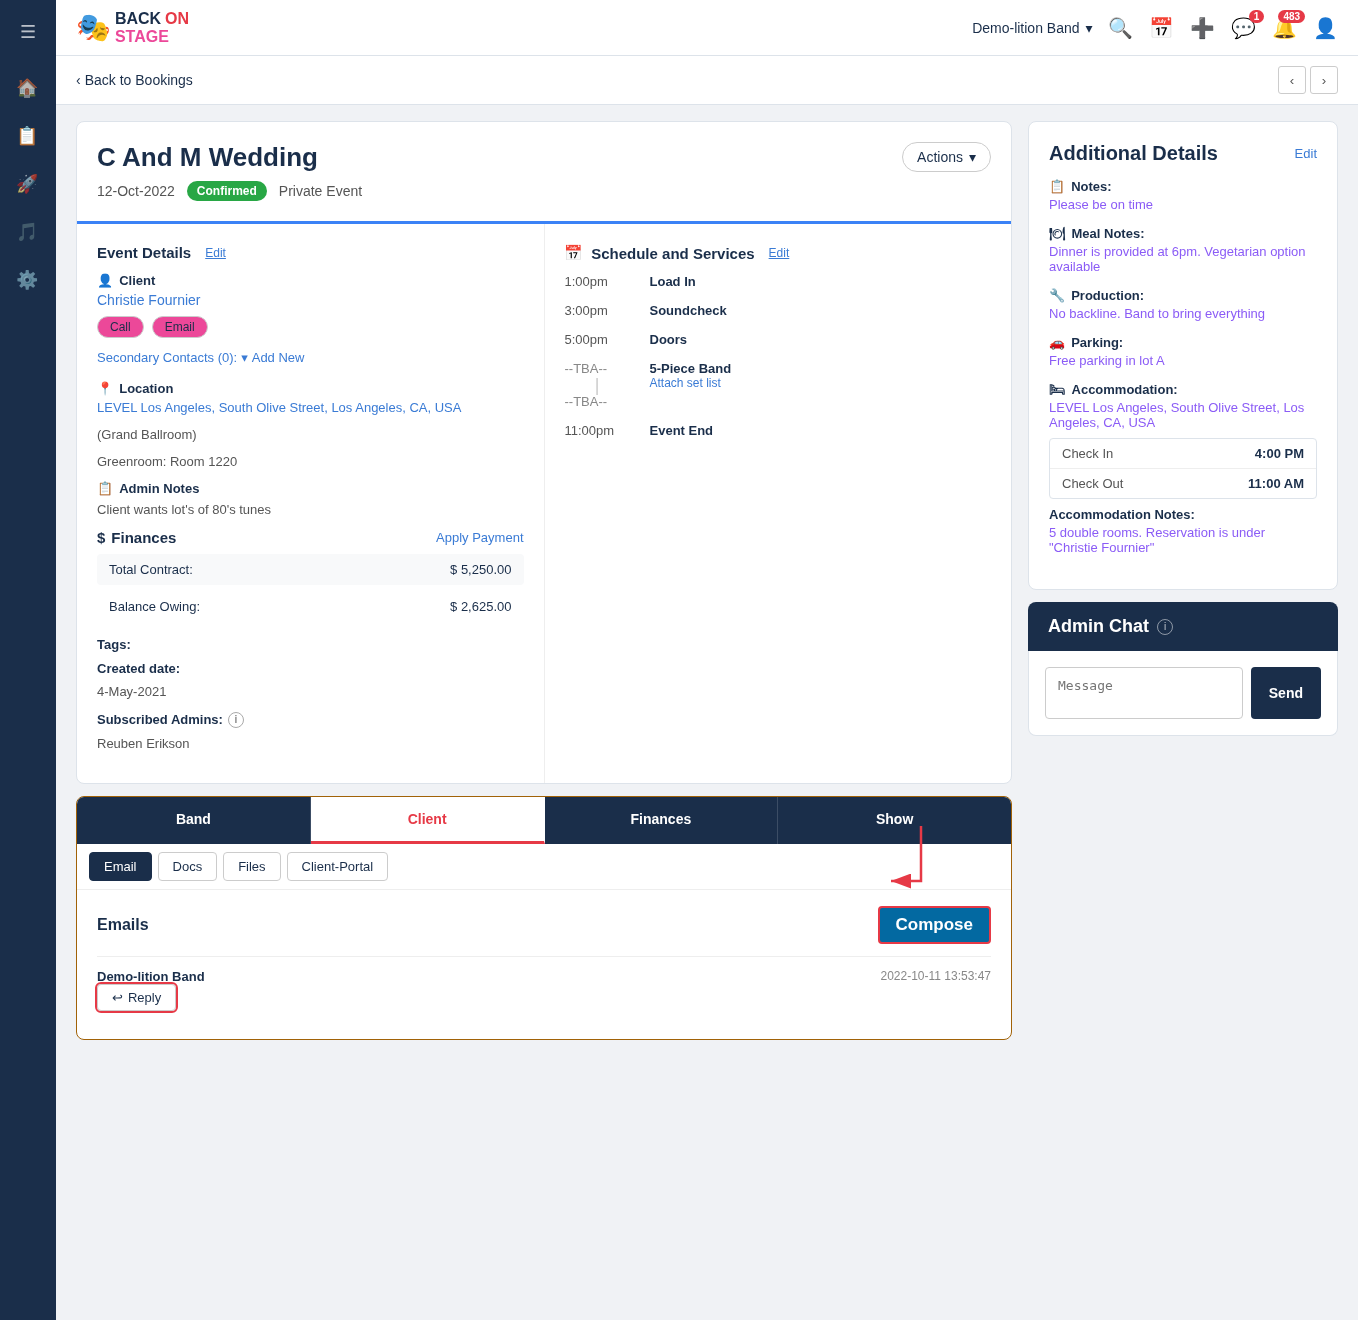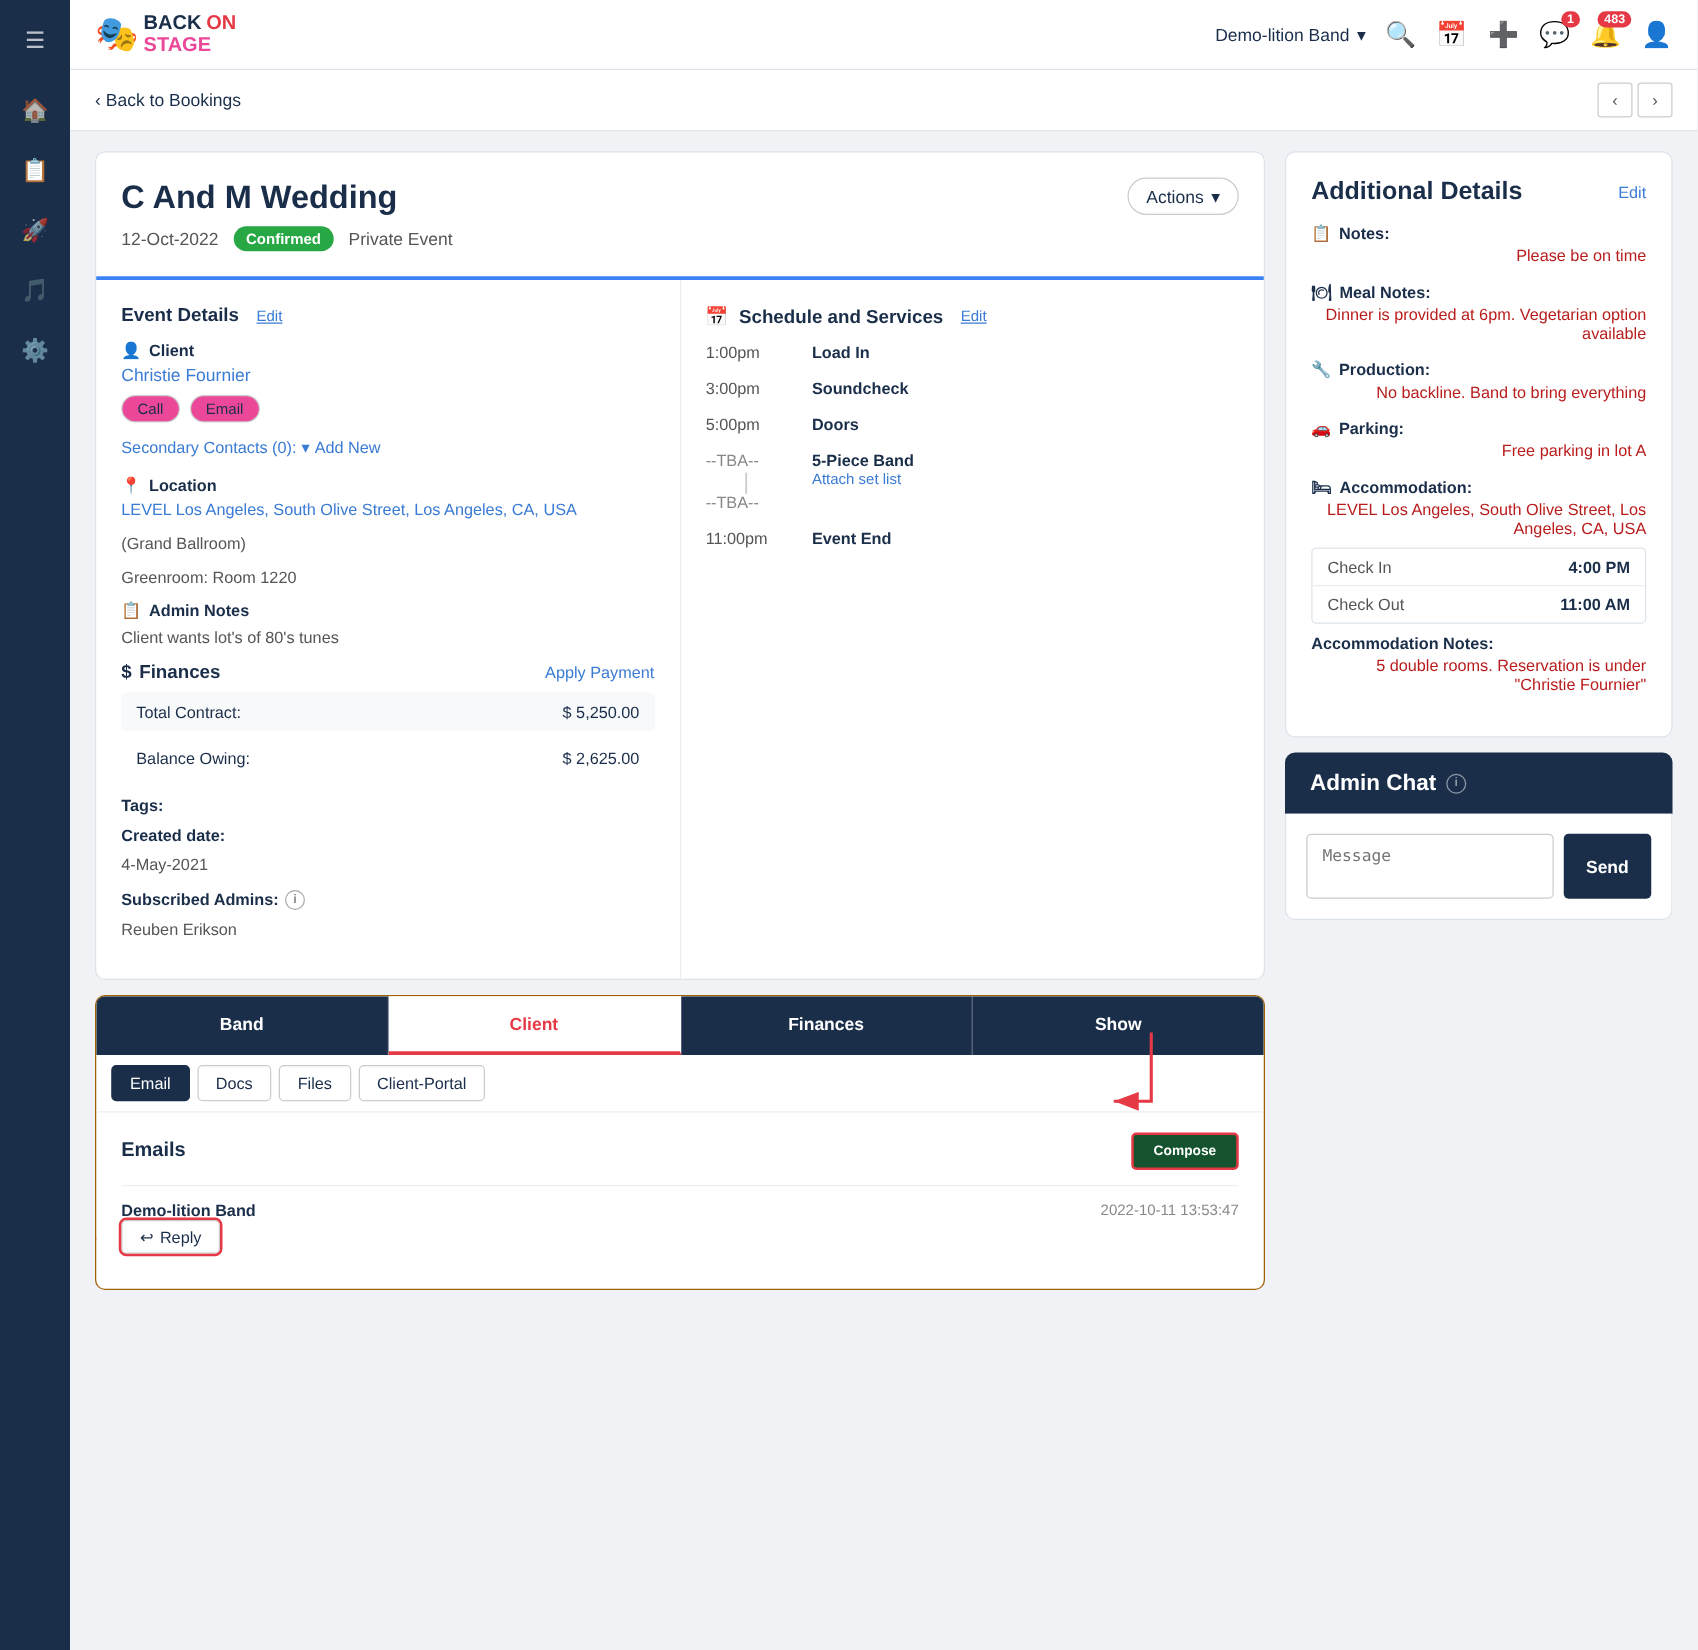--- a/index.html
+++ b/index.html
@@ -71,21 +71,21 @@
     .finances-row { display: flex; justify-content: space-between; padding: 8px 12px; background: #f8f9fa; border-radius: 4px; margin-bottom: 6px; font-size: 13px; }
     .apply-payment { color: #3a7bd5; font-size: 13px; cursor: pointer; }
 
     .schedule-item { display: flex; gap: 20px; margin-bottom: 14px; align-items: flex-start; }
     .schedule-time { font-size: 13px; color: #555; width: 65px; flex-shrink: 0; }
     .schedule-label { font-size: 13px; font-weight: 600; color: #1a2e4a; }
     .attach-link { font-size: 12px; color: #3a7bd5; cursor: pointer; }
     .tba { font-size: 13px; color: #888; }
     .detail-section { margin-bottom: 14px; }
     .detail-label { font-size: 13px; font-weight: 700; color: #1a2e4a; margin-bottom: 3px; display: flex; align-items: center; gap: 6px; }
-    .detail-value { font-size: 13px; color: #b91c1c; text-align: right; }
+    .detail-value { font-size: 13px; color: #8b5cf6; }
     .accommodation-table { border: 1px solid #dde3ea; border-radius: 4px; overflow: hidden; margin: 8px 0; }
     .acc-row { display: flex; justify-content: space-between; padding: 7px 12px; font-size: 13px; }
     .acc-row:first-child { border-bottom: 1px solid #eee; }
     .acc-label { color: #555; }
     .acc-value { font-weight: 600; color: #1a2e4a; }
 
     
     .admin-chat-header { background: #1a2e4a; color: #fff; padding: 14px 20px; border-radius: 8px 8px 0 0; display: flex; align-items: center; gap: 8px; }
     .admin-chat-title { font-size: 18px; font-weight: 700; }
     .admin-chat-body { background: #fff; border: 1px solid #dde3ea; border-top: none; border-radius: 0 0 8px 8px; padding: 16px; }
@@ -97,21 +97,21 @@
     .tabs-section { background: #fff; border-radius: 8px; border: 1px solid #a16207; overflow: hidden; }
     .main-tabs { display: flex; }
     .main-tab { flex: 1; padding: 14px 0; text-align: center; font-size: 14px; font-weight: 600; cursor: pointer; color: #fff; background: #1a2e4a; border-right: 1px solid rgba(255,255,255,0.15); }
     .main-tab.client-active { background: #fff; color: #e63946; border-bottom: 3px solid #e63946; }
     .sub-tabs { display: flex; padding: 8px 12px; border-bottom: 1px solid #eee; gap: 6px; }
     .sub-tab { padding: 6px 14px; border: 1px solid #ccc; border-radius: 4px; font-size: 13px; cursor: pointer; color: #1a2e4a; background: #fff; }
     .sub-tab.active { background: #1a2e4a; color: #fff; border-color: #1a2e4a; }
     .tab-content { padding: 16px 20px; }
     .emails-header { display: flex; justify-content: space-between; align-items: center; margin-bottom: 12px; }
     .emails-title { font-size: 16px; font-weight: 700; color: #1a2e4a; }
-    .compose-btn { background: #14532d; color: #fff; border: 2px solid #e63946; padding: 7px 16px; border-radius: 4px; cursor: pointer; font-size: 11px; font-weight: 600; }
+    .compose-btn { background: #0369a1; color: #fff; border: 2px solid #e63946; padding: 7px 16px; border-radius: 4px; cursor: pointer; font-size: 17px; font-weight: 600; }
     .email-item { border-top: 1px solid #eee; padding: 12px 0; }
     .email-sender { font-weight: 700; color: #1a2e4a; font-size: 13px; }
     .email-date { font-size: 12px; color: #888; }
     .email-subject { font-size: 13px; color: #555; margin: 4px 0 8px; }
     .reply-btn { border: 1px solid #ccc; background: #fff; padding: 5px 14px; border-radius: 4px; cursor: pointer; font-size: 13px; color: #1a2e4a; display: inline-flex; align-items: center; gap: 5px; outline: 2px solid #e63946; }
 
     .info-icon { display: inline-flex; align-items: center; justify-content: center; width: 16px; height: 16px; border-radius: 50%; border: 1px solid #aaa; color: #888; font-size: 10px; cursor: default; }
 
     .header-right-row { display: flex; justify-content: space-between; align-items: flex-start; }
     .additional-title-row { display: flex; justify-content: space-between; align-items: center; margin-bottom: 14px; }

